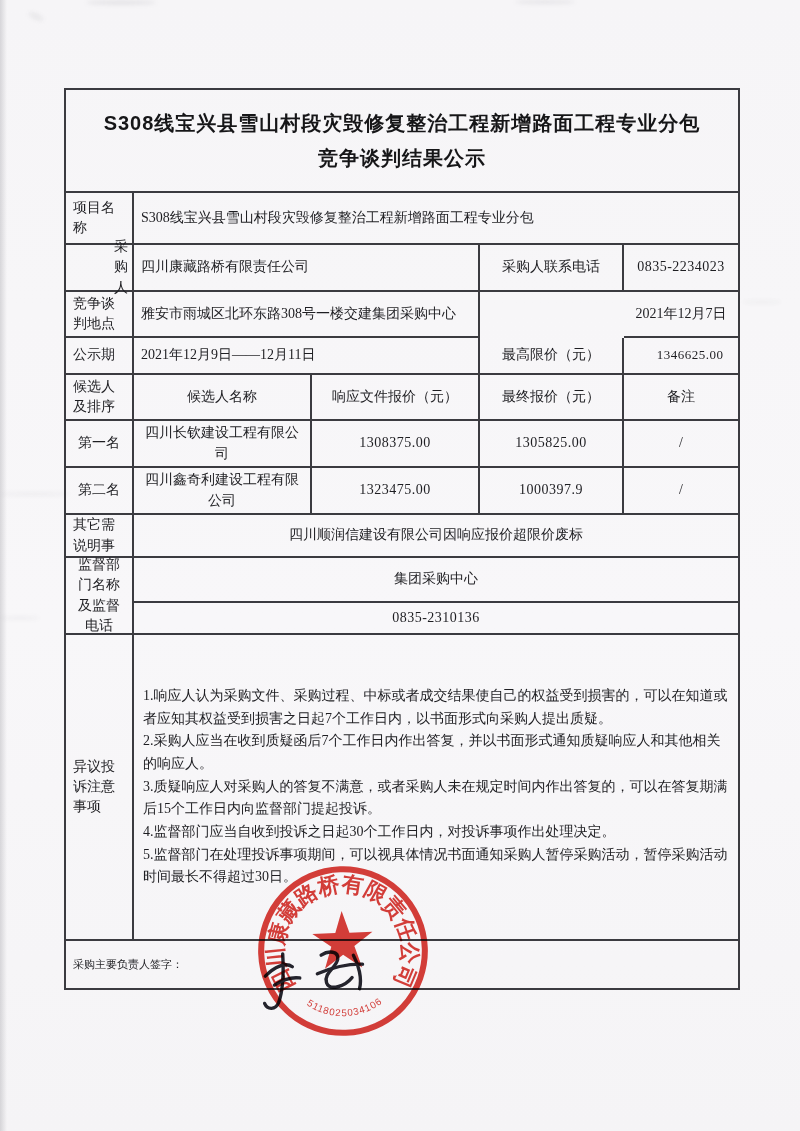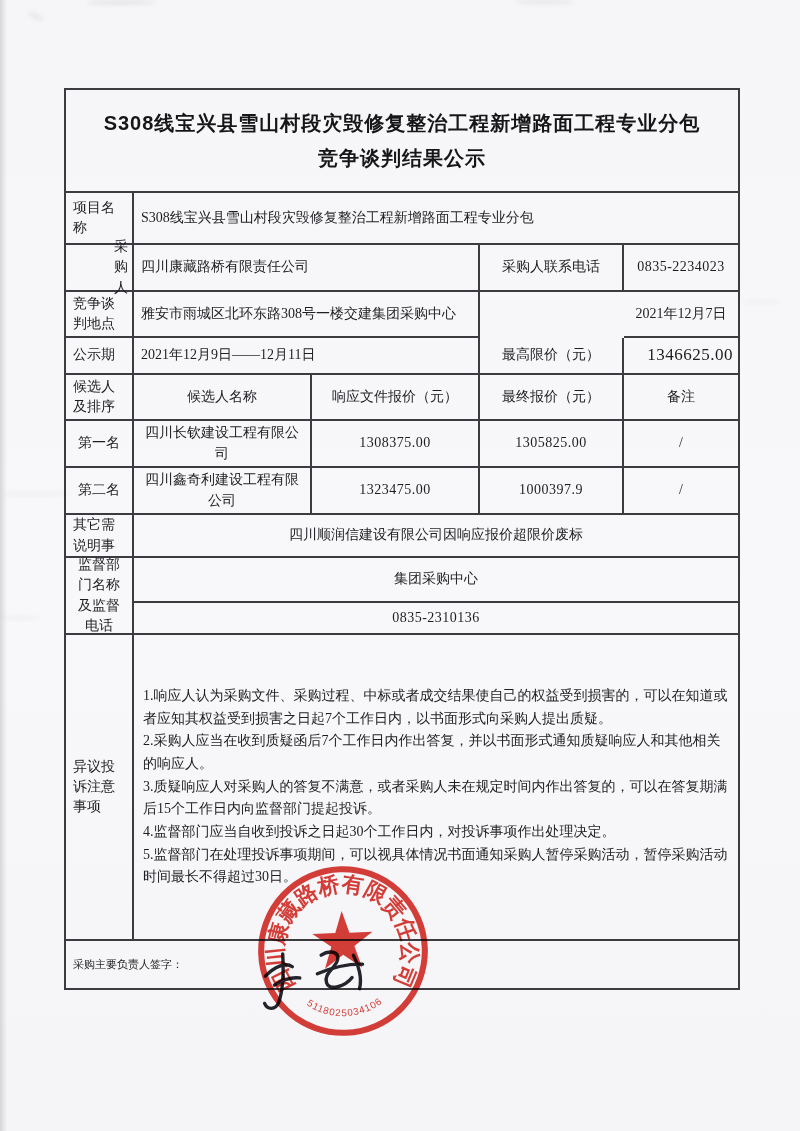--- a/index.html
+++ b/index.html
@@ -45,21 +45,21 @@
   .nb{border-bottom:none;}
   .pre{white-space:pre-line;}
   .ctr{justify-content:center;text-align:center;}
   .title-cell{
     flex-direction:column;justify-content:center;
     font-family:"Liberation Sans","DejaVu Sans",sans-serif;
     font-weight:bold;font-size:20px;letter-spacing:1px;
     text-align:center;line-height:1.75;color:#161618;
   }
   .num{font-family:"Liberation Serif","DejaVu Serif",serif;letter-spacing:.5px;}
-  .small-num{font-size:17px;padding-left:25px;}
+  .small-num{font-size:13px;padding-left:25px;}
   .dispute-cell{flex-direction:column;justify-content:center;align-items:flex-start;padding:10px 9px;}
   .dispute-cell p{margin:0;line-height:1.62;font-size:14px;text-align:left;}
   .sig-cell{font-size:11px;position:relative;}
 
   
   .seal{position:absolute;left:250px;top:858px;width:186px;height:186px;
     mix-blend-mode:multiply;opacity:.93;transform:rotate(-2deg);pointer-events:none;}
   .signature{position:absolute;left:252px;top:938px;width:160px;height:78px;
     mix-blend-mode:multiply;pointer-events:none;}
 </style>

